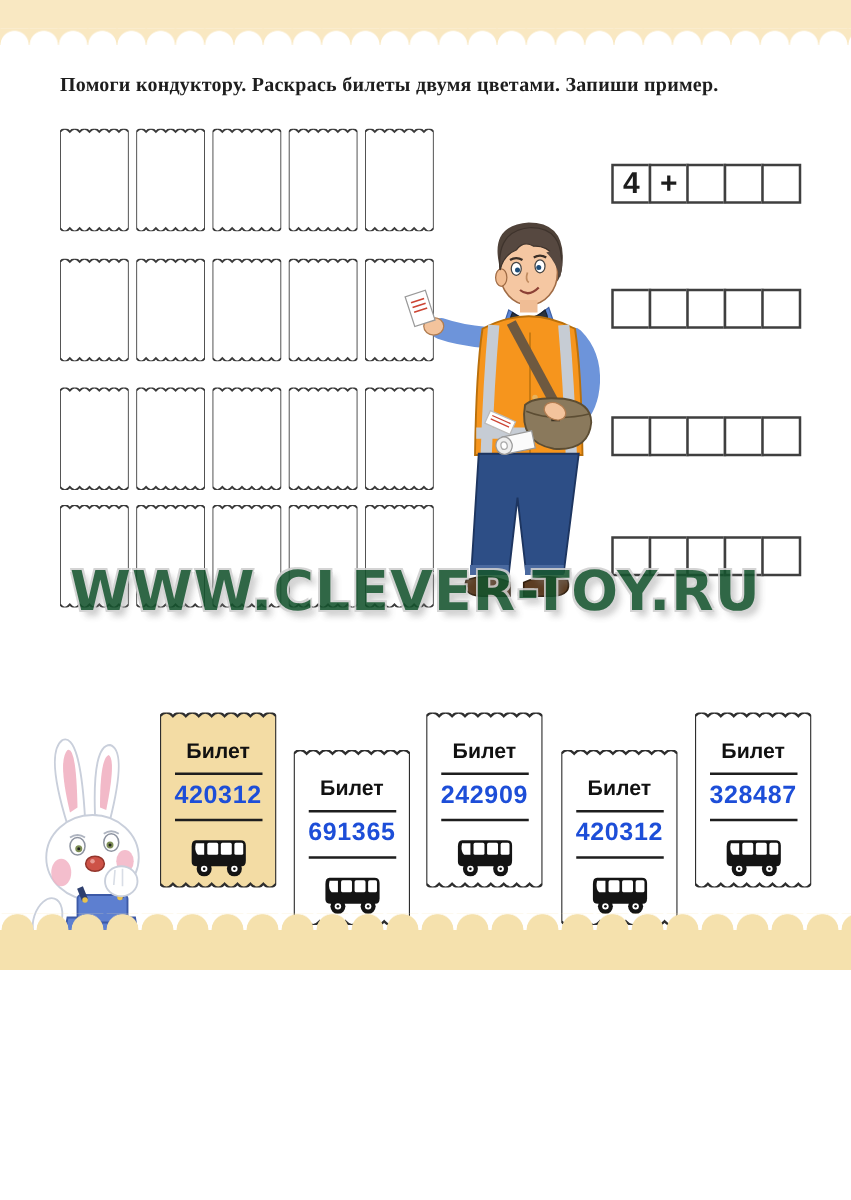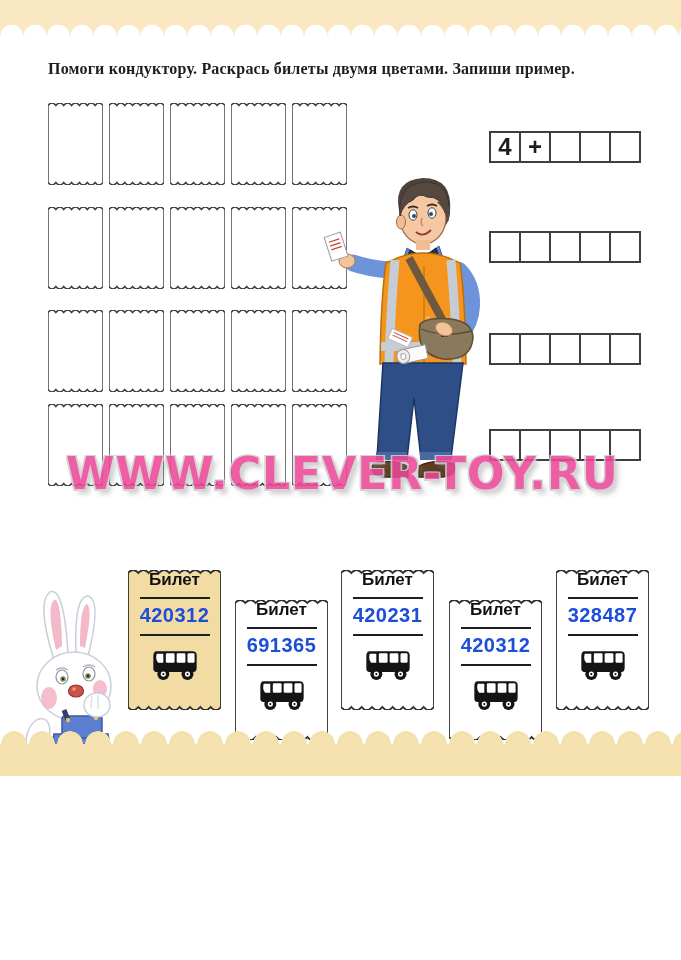--- a/index.html
+++ b/index.html
@@ -30,34 +30,34 @@
   
   .eq-row{position:absolute;left:489px;display:flex;}
   .eq-cell{width:28px;height:28px;border:2px solid #3f3f3f;margin-left:-2px;background:#fff;
     display:flex;align-items:center;justify-content:center;
     font:bold 24px "Liberation Sans",sans-serif;color:#1d1d1d;}
   .eq-cell:first-child{margin-left:0;}
   
   .ticket2{position:absolute;width:93px;height:140px;}
   .ticket2 .bg{position:absolute;left:0;top:0;}
   .t2-content{position:absolute;left:0;top:0;right:0;bottom:0;display:flex;flex-direction:column;
-    align-items:center;box-sizing:border-box;}
+    align-items:center;padding-top:14px;box-sizing:border-box;justify-content:center;}
   .t2-label{font:bold 17px "Liberation Sans",sans-serif;color:#111;}
   .t2-line{width:70px;border-top:2px solid #1e1e1e;margin:7px 0 5px;}
   .t2-number{font:bold 20px "Liberation Sans",sans-serif;letter-spacing:.5px;color:#1d4ed8;margin:0;}
   .t2-bus{margin-top:5px;}
   
   .nb-group{position:absolute;top:856px;display:flex;}
   .nb-cell{width:24px;height:28px;border:2px solid #3f3f3f;margin-left:-2px;background:#fff;
     display:flex;align-items:center;justify-content:center;
     font:bold 25px "Liberation Sans",sans-serif;color:#262626;}
   .nb-cell:first-child{margin-left:0;}
   
-  .watermark{position:absolute;left:66px;top:446px;width:590px;z-index:5;pointer-events:none;
-    font:bold 44px/56px "DejaVu Sans",sans-serif;color:#ec4899;letter-spacing:1px;opacity:.88;
+  .watermark{position:absolute;left:56px;top:446px;width:590px;z-index:5;pointer-events:none;
+    font:bold 44px/56px "DejaVu Sans",sans-serif;color:#14532d;letter-spacing:1px;opacity:.88;
     text-shadow:-1.5px -1.5px 0 #cfcfcf,1.5px -1.5px 0 #cfcfcf,-1.5px 1.5px 0 #cfcfcf,
                 1.5px 1.5px 0 #cfcfcf,4px 5px 5px rgba(130,130,130,.45);}
   .conductor{position:absolute;left:323px;top:166px;}
   .bunny{position:absolute;left:12px;top:586px;}
 </style>
 </head>
 <body>
 
 <div id="page">
 
@@ -351,21 +351,21 @@
   </svg>
         </div>
       </div>
       <div class="ticket2" style="left: 341px; top: 570px;">
         <div class="bg"><svg width="93" height="140" viewBox="0 0 93 140">
             <path d="M0 3 q 5.166666666666667 -6 10.333333333333334 0 q 5.166666666666667 -6 10.333333333333334 0 q 5.166666666666667 -6 10.333333333333334 0 q 5.166666666666667 -6 10.333333333333334 0 q 5.166666666666667 -6 10.333333333333334 0 q 5.166666666666667 -6 10.333333333333334 0 q 5.166666666666667 -6 10.333333333333334 0 q 5.166666666666667 -6 10.333333333333334 0 q 5.166666666666667 -6 10.333333333333334 0 L 93 137 q -5.166666666666667 6 -10.333333333333334 0 q -5.166666666666667 6 -10.333333333333334 0 q -5.166666666666667 6 -10.333333333333334 0 q -5.166666666666667 6 -10.333333333333334 0 q -5.166666666666667 6 -10.333333333333334 0 q -5.166666666666667 6 -10.333333333333334 0 q -5.166666666666667 6 -10.333333333333334 0 q -5.166666666666667 6 -10.333333333333334 0 q -5.166666666666667 6 -10.333333333333334 0 Z" fill="#ffffff" stroke="#2e2e2e" stroke-width="1.8"></path>
           </svg></div>
         <div class="t2-content">
           <div class="t2-label">Билет</div>
           <div class="t2-line"></div>
-          <div class="t2-number">420231</div>
+          <div class="t2-number">242909</div>
           <div class="t2-line"></div>
           <svg class="t2-bus" viewBox="0 0 60 44" width="50" height="37">
     <path d="M8,6 Q4,6 4,12 L4,27 Q4,31 9,31 L52,31 Q56,31 56,26 L56,11 Q56,6 51,6 Z" fill="#141414"></path>
     <path d="M8,9 L16,9 L16,20 L10,20 Q7,17 7.5,12 Z" fill="#fff"></path>
     <rect x="19" y="8.5" width="10.5" height="11.5" rx="1.5" fill="#fff"></rect>
     <rect x="32" y="8.5" width="10.5" height="11.5" rx="1.5" fill="#fff"></rect>
     <rect x="45" y="8.5" width="8.5" height="11.5" rx="1.5" fill="#fff"></rect>
     <circle cx="16" cy="33.5" r="7.2" fill="#141414"></circle>
             <circle cx="16" cy="33.5" r="3.1" fill="#fff"></circle>
             <circle cx="16" cy="33.5" r="1.3" fill="#141414"></circle>

